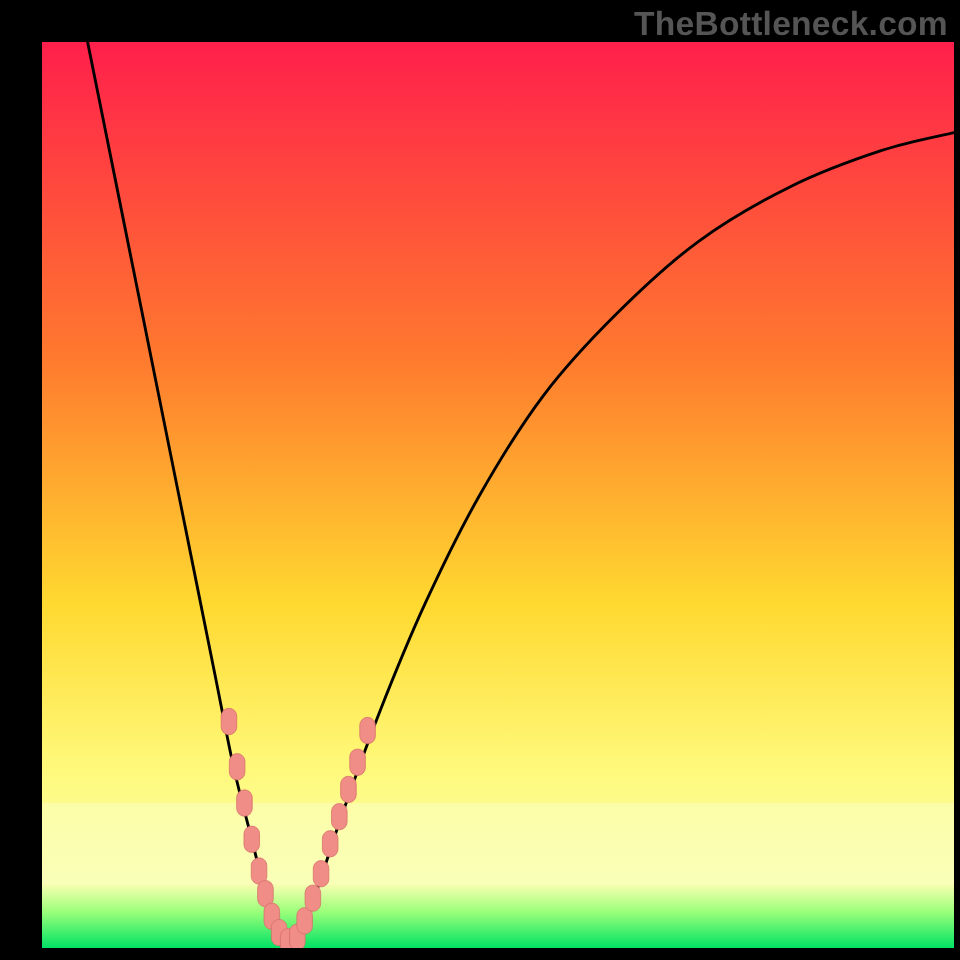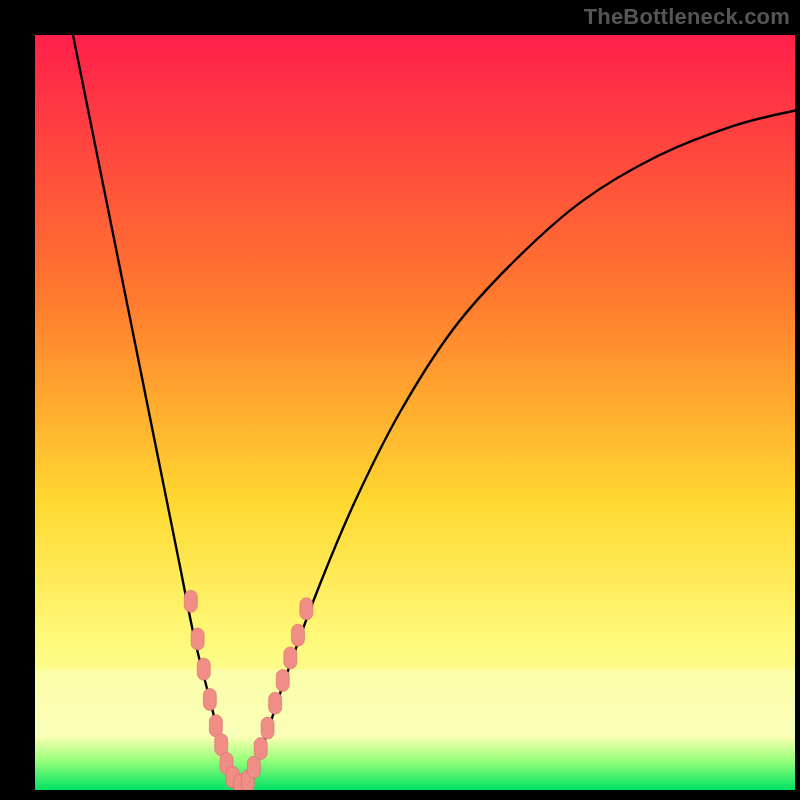--- a/index.html
+++ b/index.html
@@ -17,21 +17,21 @@
     top: 0;
     width: 800px;
     height: 800px;
     background: #000;
   }
   .watermark {
     position: absolute;
     top: 4px;
     right: 10px;
     color: #555;
-    font-size: 22px;
+    font-size: 28px;
     font-weight: 600;
     letter-spacing: 0.2px;
     user-select: none;
   }
   .plot {
     position: absolute;
     left: 35px;
     top: 35px;
     width: 760px;
     height: 755px;

